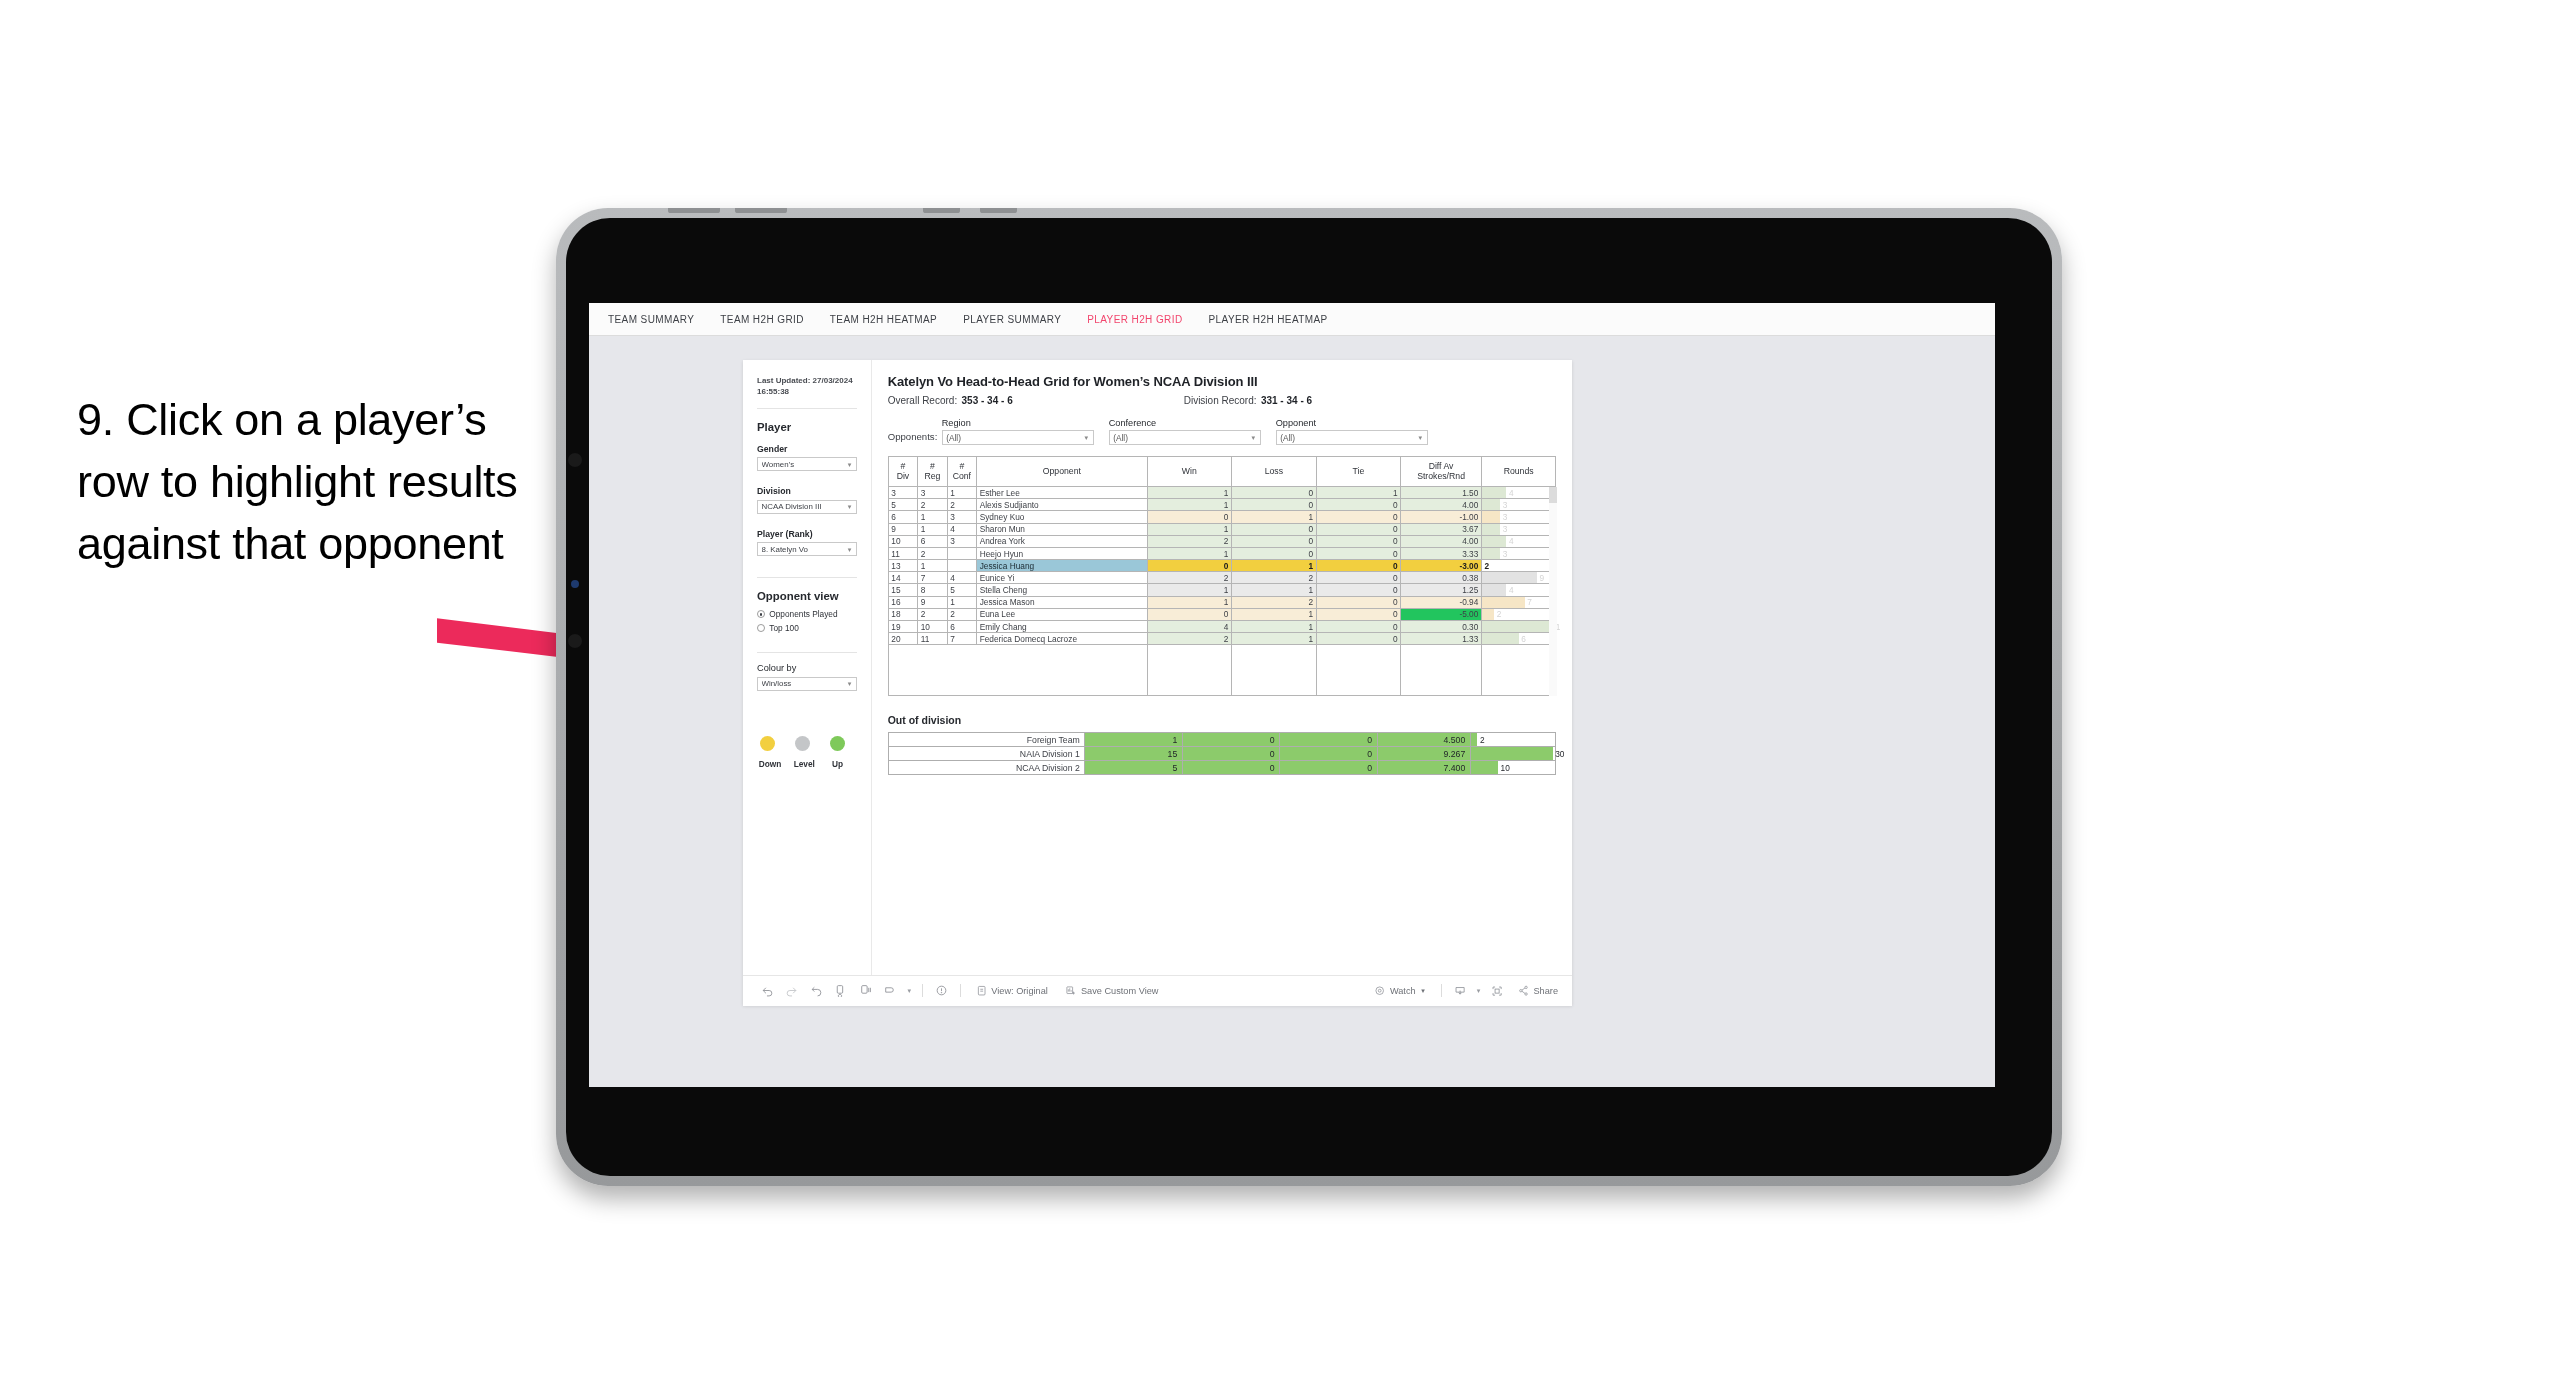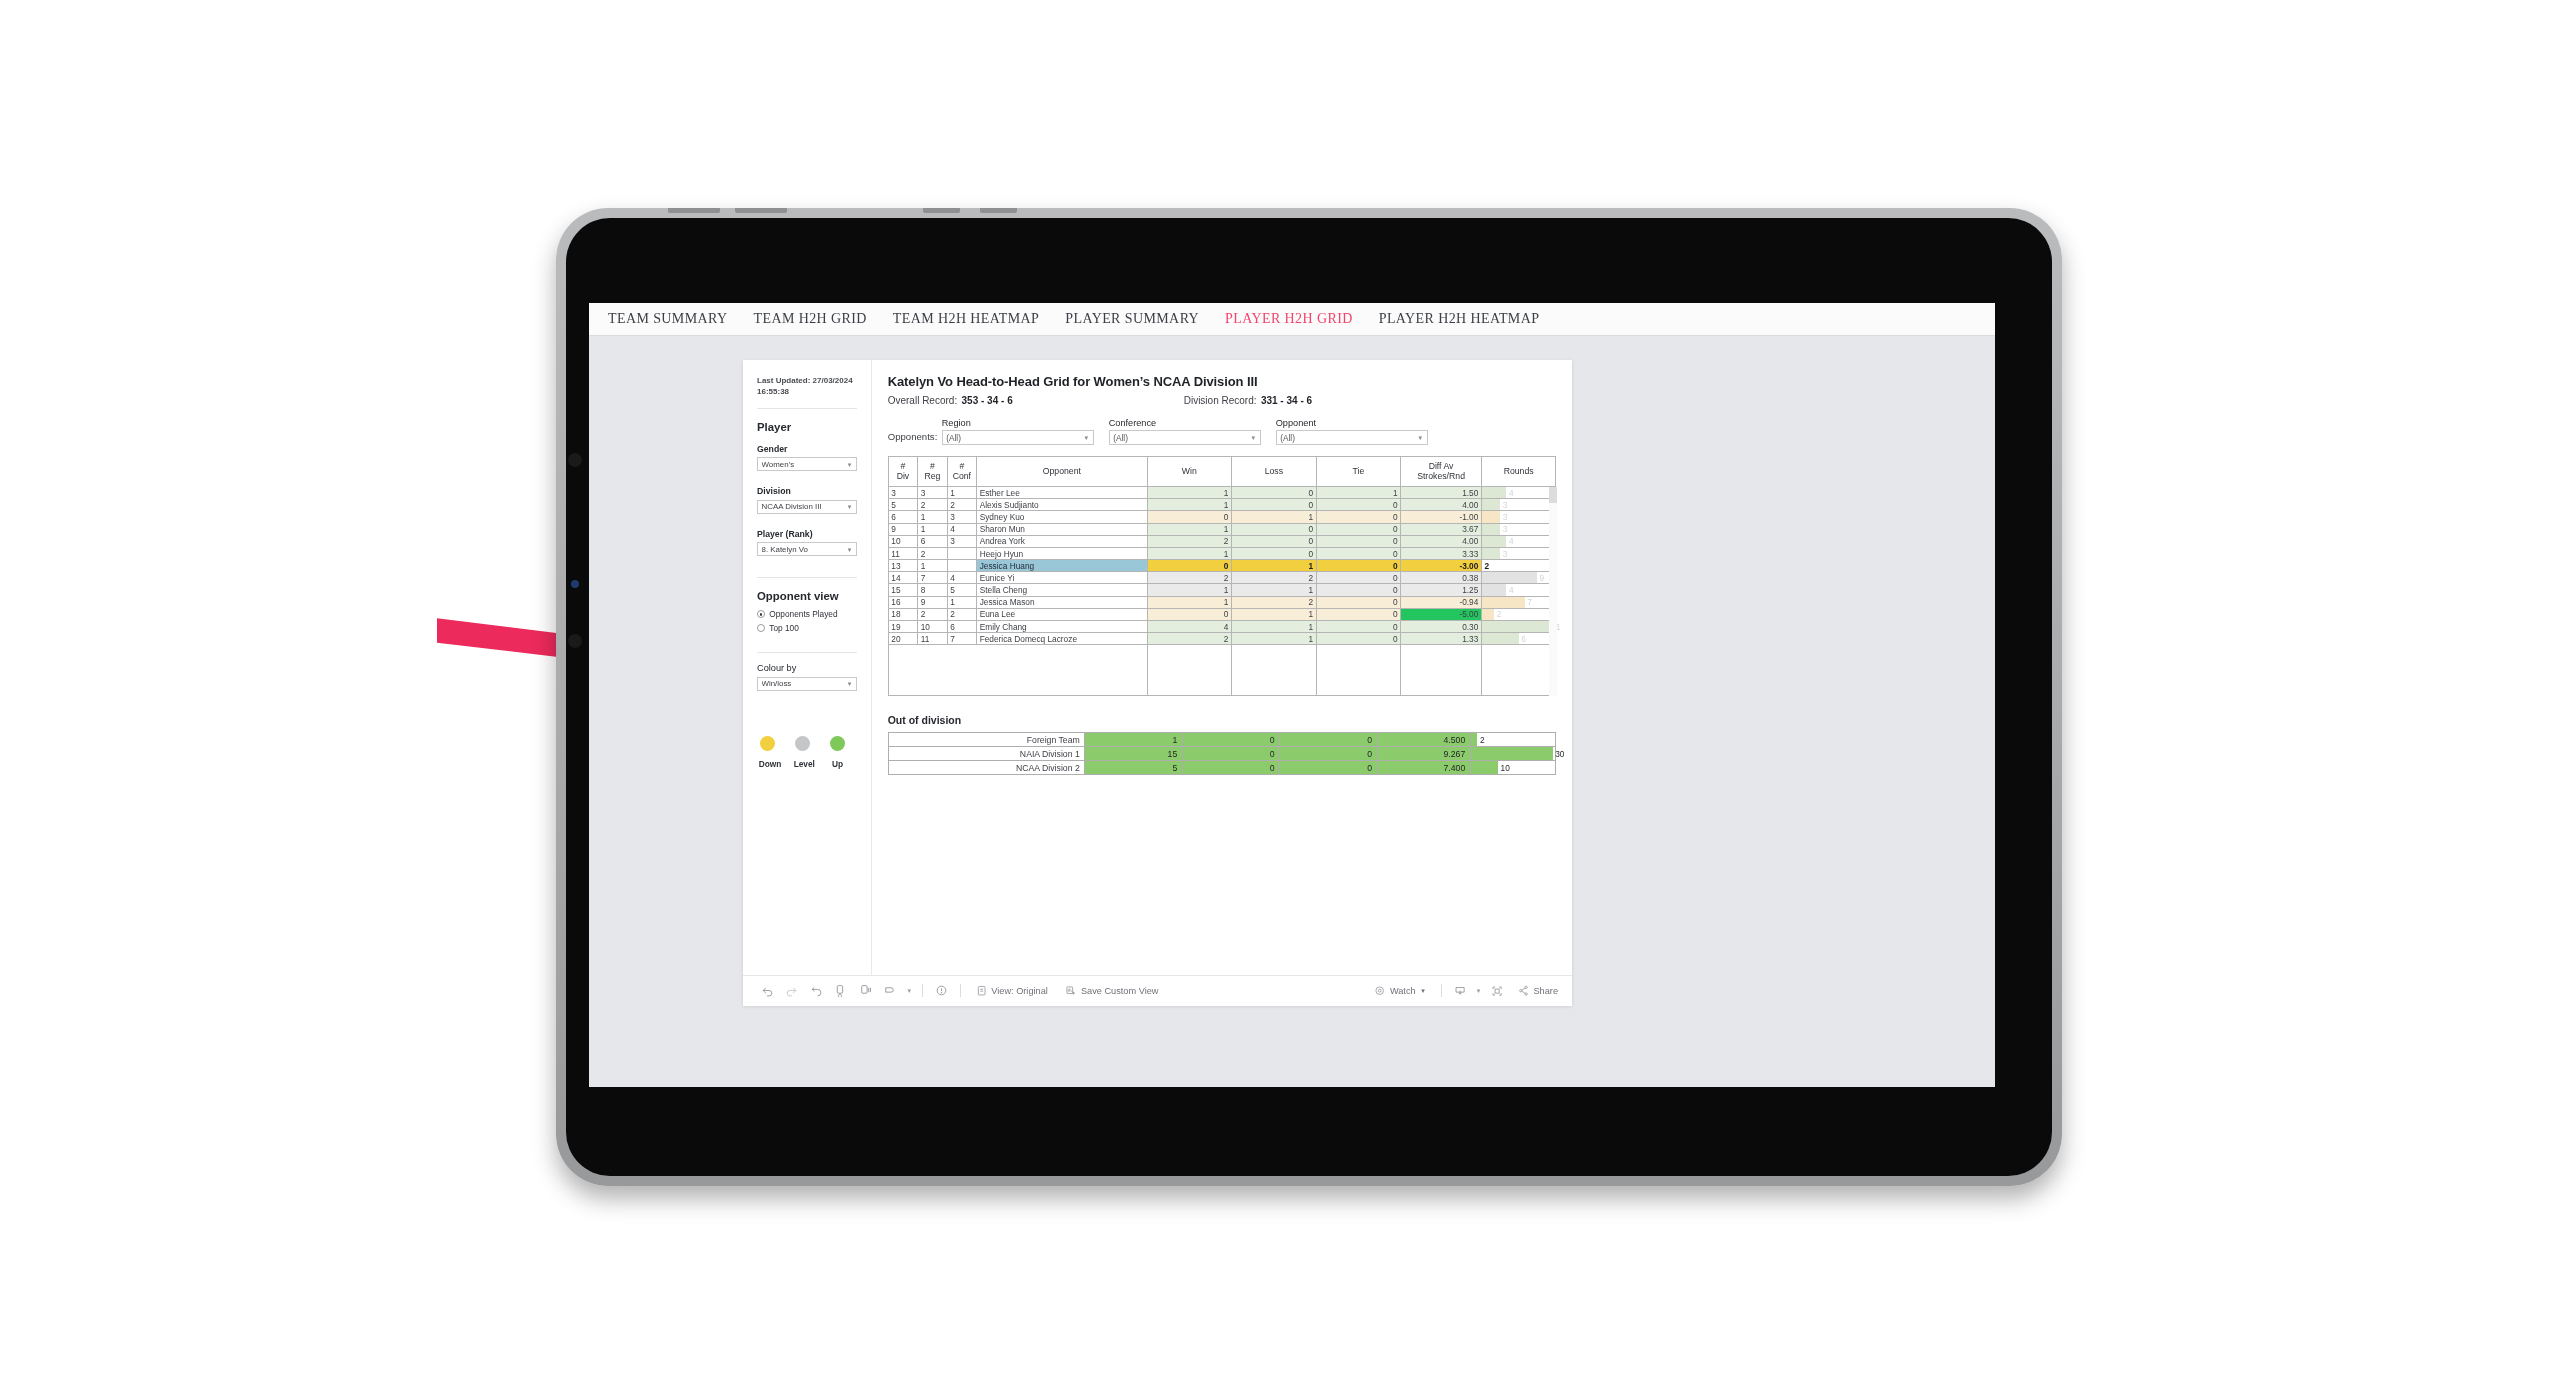--- a/index.html
+++ b/index.html
@@ -74,21 +74,21 @@
     margin-left:auto; display:flex; align-items:center; gap:12.2px;
     padding-right:31px; font-size:11px; color:#4a4d53;
   }
   #signout .divider { color:#c3c3c3; }
 
   
   #subnav {
     height:33px; background:#fbfbfb; display:flex; align-items:center;
     padding-left:19px; gap:26px; border-bottom:0.9px solid #dcdcdc;
   }
-  .subnav-item { font-size:14px; color:#3c3f45; letter-spacing:0.4px;font-family:Liberation Serif, serif; }
+  .subnav-item { font-size:10px; color:#3c3f45; letter-spacing:0.4px; }
   .subnav-item.active { color:#f2456d; }
 
   
   #body-area { position:relative; height: calc(784px - 42px - 33px); background:#e6e7eb; }
   #card {
     position:absolute; left:154px; top:23.6px; width:829px; height:646px;
     background:#fff; box-shadow:0 0.9px 3.5px rgba(0,0,0,.13);
     display:flex; flex-direction:column;
   }
   #card-inner { flex:1; display:flex; min-height:0; }
@@ -181,20 +181,21 @@
 
   
   #vscroll { position:absolute; right:-0.9px; top:31px; width:7.9px; bottom:0; background:#fafafa; }
   #vthumb { position:absolute; right:0; top:0; width:7.9px; height:15.7px; background:#dcdcdc; }
 </style>
 </head>
 <body>
 
 <div id="stage">
 
+  <div id="caption">9. Click on a player’s row to highlight results against that opponent</div>
 
   <svg id="arrow" viewBox="0 0 1000 200">
     <path d="M 0 8 L 775 104 L 770 128 L 0 36 Z" fill="#ec2a5b"></path>
     <path d="M 742 62 L 840 116 L 745 172 Z" fill="#ec2a5b"></path>
   </svg>
 
   <div id="device">
     <div id="screen-bezel"></div>
     <div class="nub" style="left:112px;width:52px;"></div>
     <div class="nub" style="left:179px;width:52px;"></div>

